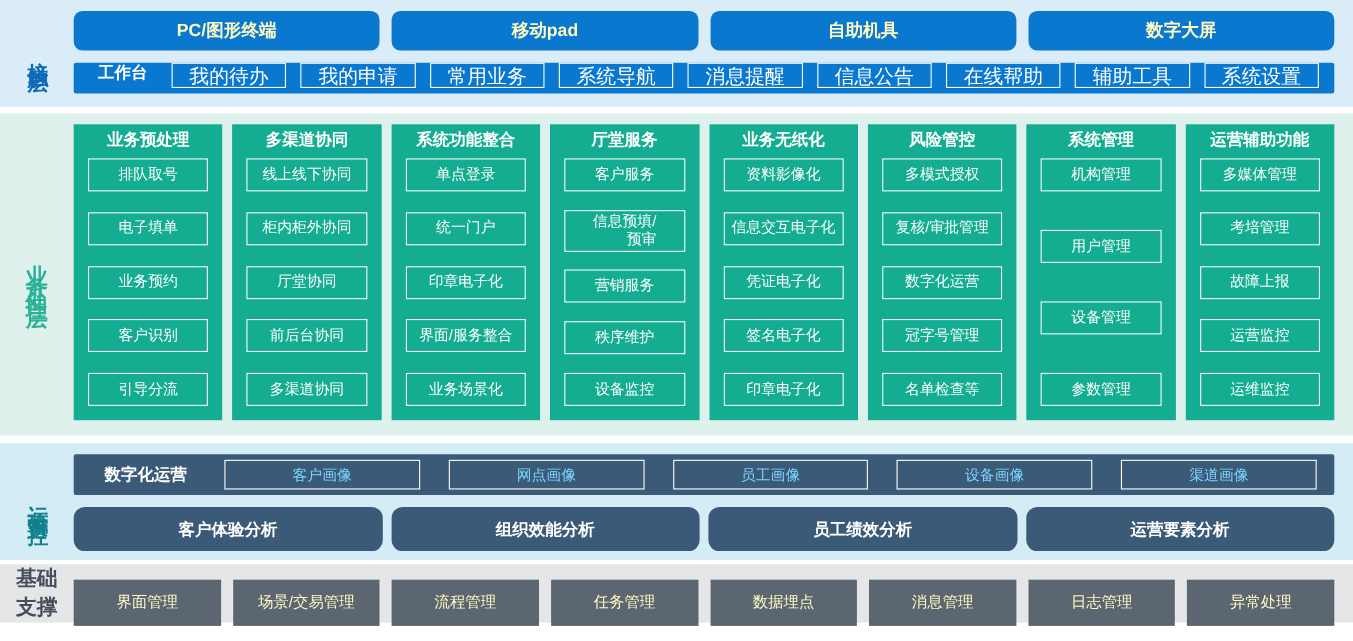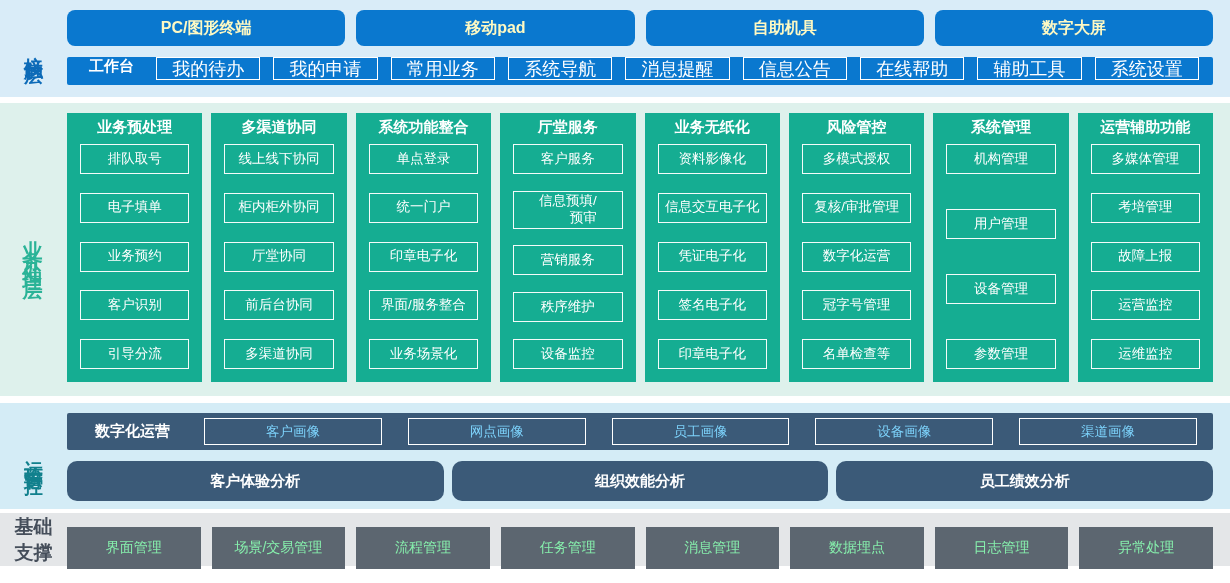--- a/index.html
+++ b/index.html
@@ -51,21 +51,21 @@
 
   
   .ops-bar{margin-top:10px;height:37px;background:var(--slate);border-radius:2px;display:flex;align-items:center;padding:0 16px 0 28px;gap:26px;}
   .ops-label{color:#fff;font-weight:bold;font-size:15px;white-space:nowrap;margin-right:8px;}
   .portrait{flex:1;height:27px;border:1px solid #fff;color:#7dd3fc;font-size:13.5px;display:flex;align-items:center;justify-content:center;white-space:nowrap;}
   .analysis-row{display:flex;gap:8px;margin-top:11px;height:40px;}
   .analysis-btn{flex:1;background:var(--slate);border-radius:10px;color:#ffffff;font-weight:bold;font-size:15px;display:flex;align-items:center;justify-content:center;white-space:nowrap;}
 
   
   .foundation-row{display:flex;gap:11px;margin-top:14px;height:42px;}
-  .foundation-btn{flex:1;background:var(--gray-btn);color:#86efac;font-size:14px;display:flex;align-items:center;justify-content:center;white-space:nowrap;}
+  .foundation-btn{flex:1;background:var(--gray-btn);color:#fef9c3;font-size:14px;display:flex;align-items:center;justify-content:center;white-space:nowrap;}
 </style>
 </head>
 <body>
 
 <div class="band band1">
   <div class="rail">
     <div class="vlabel">接触层</div>
   </div>
   <div class="content">
     <div class="terminal-row">
@@ -245,41 +245,42 @@
       <div class="portrait">渠道画像</div>
     </div>
     <div class="analysis-row">
 
         <div class="analysis-btn">客户体验分析</div>
 
         <div class="analysis-btn">组织效能分析</div>
 
         <div class="analysis-btn">员工绩效分析</div>
 
+        <div class="analysis-btn">运营要素分析</div>
       </div>
   </div>
 </div>
 
 <div class="band band4">
   <div class="rail">
     <div class="blabel">基础支撑</div>
   </div>
   <div class="content">
     <div class="foundation-row">
 
         <div class="foundation-btn">界面管理</div>
 
         <div class="foundation-btn">场景/交易管理</div>
 
         <div class="foundation-btn">流程管理</div>
 
         <div class="foundation-btn">任务管理</div>
 
+        <div class="foundation-btn">数据埋点</div>
+
         <div class="foundation-btn">消息管理</div>
 
-        <div class="foundation-btn">数据埋点</div>
-
         <div class="foundation-btn">日志管理</div>
 
         <div class="foundation-btn">异常处理</div>
       </div>
   </div>
 </div>
 
 </body></html>

